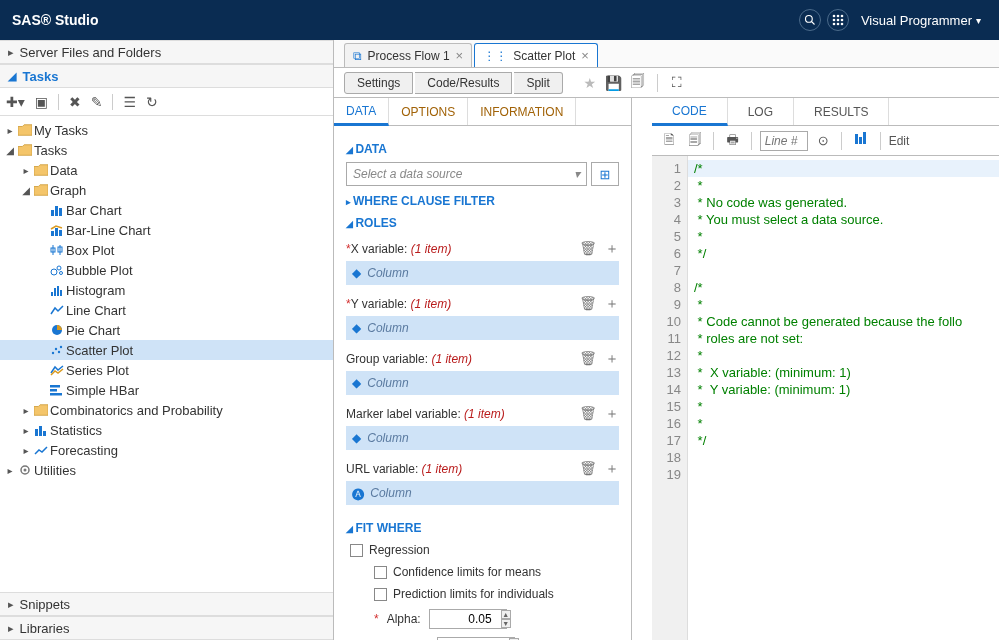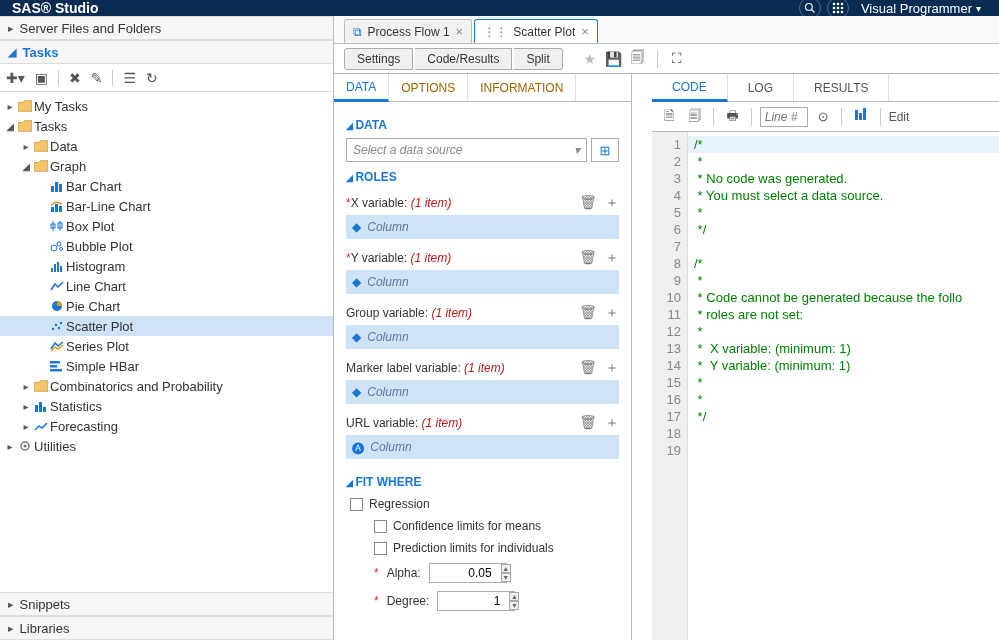--- a/index.html
+++ b/index.html
@@ -1,20 +1,20 @@
 <!DOCTYPE html>
 <html><head>
 <meta charset="utf-8">
 <style>
 * { box-sizing: border-box; margin: 0; padding: 0; font-family: Arial, Helvetica, sans-serif; }
 body { font-size: 13px; color: #333; background: #fff; overflow: hidden; }
 .app { display: flex; flex-direction: column; height: 640px; width: 999px; position: relative; overflow: hidden; }
 
 
-.topbar { background: #0a2c52; color: #fff; height: 16px; display: flex; align-items: center; padding: 0 12px; justify-content: space-between; }
+.topbar { background: #0a2c52; color: #fff; height: 40px; display: flex; align-items: center; padding: 0 12px; justify-content: space-between; }
 .topbar .brand { font-weight: bold; font-size: 14px; }
 .topbar .right { display: flex; align-items: center; gap: 6px; }
 .topbar .iconbtn { width: 22px; height: 22px; border: 1px solid #4a6a8a; border-radius: 50%; display: flex; align-items: center; justify-content: center; font-size: 12px; cursor: pointer; }
 .topbar .vp { font-size: 13px; cursor: pointer; padding: 0 6px; display: flex; align-items: center; gap: 4px; }
 .topbar .vp:after { content: "▾"; font-size: 10px; }
 
 
 .main { flex: 1; display: flex; min-height: 0; }
 
 
@@ -417,20 +417,21 @@
           </div>
           <div class="optbody">
             <div class="section-hdr">DATA</div>
             <div class="datasource">
               <div class="ds-select">
                   <span>Select a data source</span>
                   <span>▾</span>
                 </div>
               <div class="ds-btn">⊞</div>
             </div>
+            <div class="section-hdr collapsed">WHERE CLAUSE FILTER</div>
             <div class="section-hdr">ROLES</div>
 
             <div id="roles">
   <div class="role">
     <div class="role-hdr">
       <span><span class="req">*</span>X variable: <span class="count">(1 item)</span></span>
       <span class="role-actions">
         <span class="ra">🗑</span>
         <span class="ra">＋</span>
       </span>

